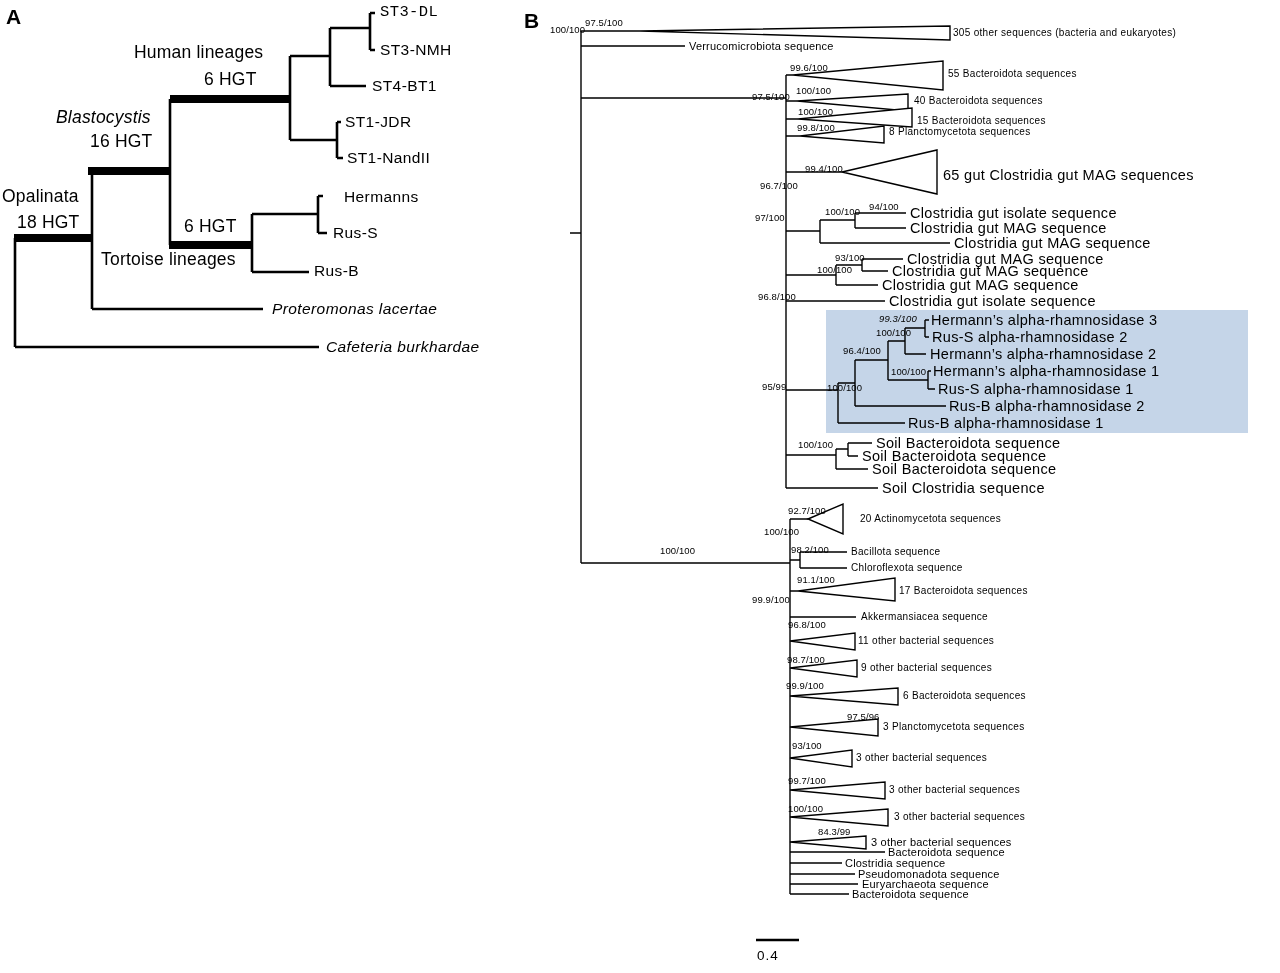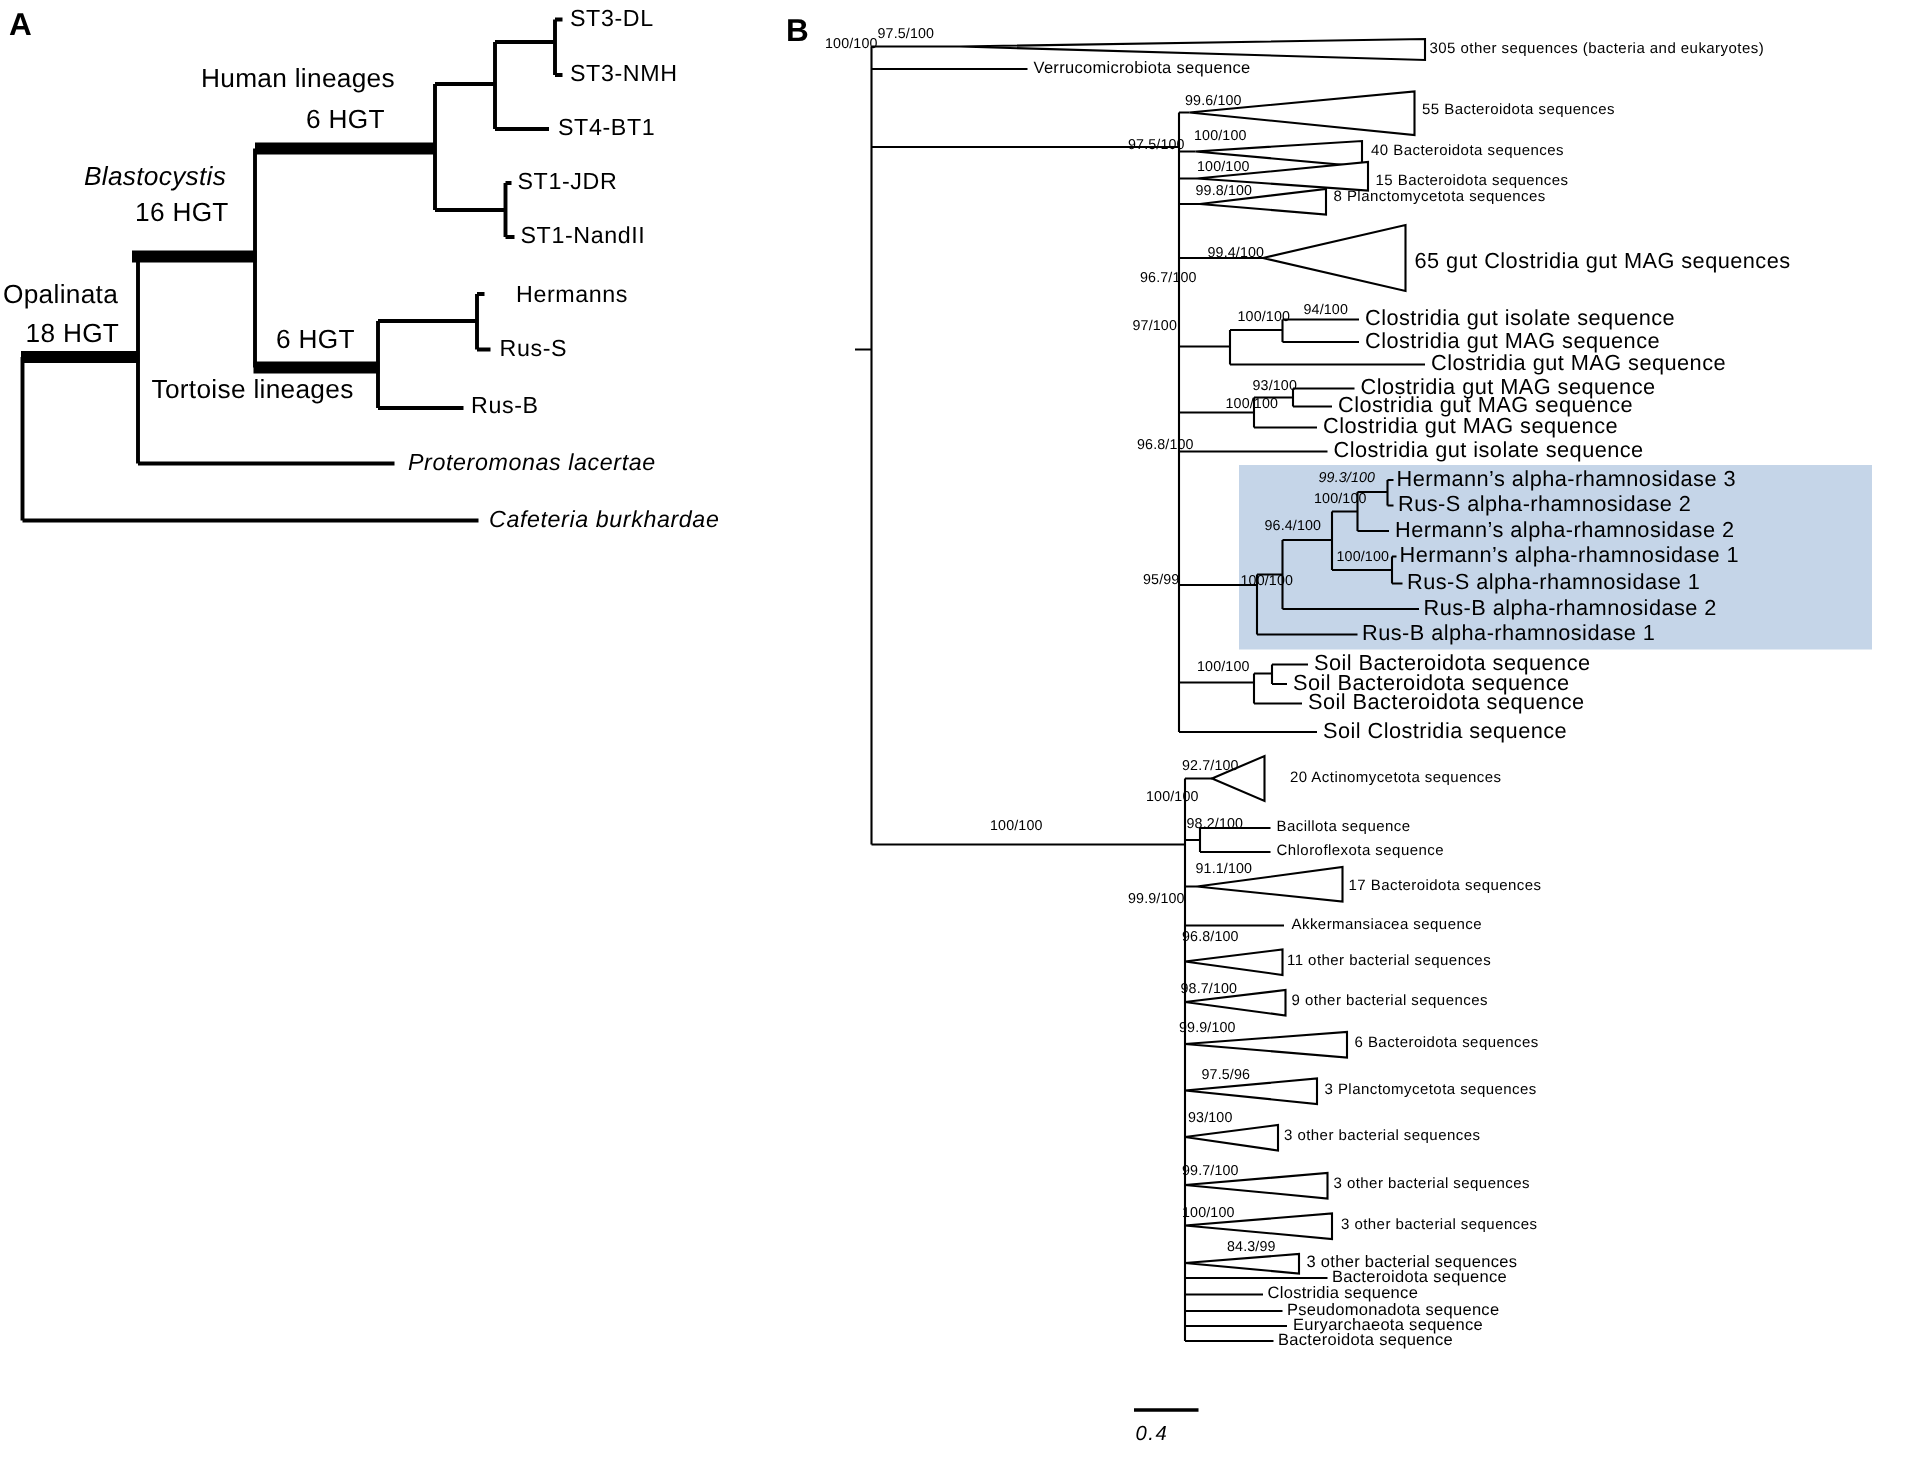--- a/index.html
+++ b/index.html
@@ -8,21 +8,21 @@
   svg{position:absolute;left:0;top:0;}
   .lbl{position:absolute;white-space:nowrap;transform:translateY(-50%);line-height:1;}
   .panel-letter{position:absolute;font-size:21px;font-weight:bold;}
   .a-tip{font-size:15.5px;letter-spacing:.4px;}
   .a-clade{font-size:17.5px;letter-spacing:.2px;}
   .italic{font-style:italic;}
   .b-support{font-size:9.5px;letter-spacing:.1px;}
   .b-lg{font-size:14.5px;letter-spacing:.3px;}
   .b-md{font-size:10px;letter-spacing:.3px;}
   .b-sm{font-size:11px;letter-spacing:.2px;}
-  .scale-lbl{position:absolute;font-size:13.5px;letter-spacing:1px;font-style:italic;}
+  .scale-lbl{position:absolute;font-size:13.5px;letter-spacing:1px;}
 </style>
 </head>
 <body>
 
 <div id="fig">
 
   <svg width="1280" height="973" viewBox="0 0 1280 973">
 
     <rect x="826" y="310" width="422" height="123" fill="#c5d5e8"></rect>
 
@@ -80,21 +80,21 @@
 
       <path d="M756,940 H799" stroke-width="2.4"></path>
     </g>
   </svg>
 
   <div class="panel-letter" style="left:6px;top:5px">A</div>
   <div class="panel-letter" style="left:524px;top:9px">B</div>
   <div class="scale-lbl" style="left:757px;top:948px">0.4</div>
 
   <div id="labels">
-      <div class="lbl a-tip" style="left: 380px; top: 13px;">ST3-DL</div>
+      <div class="lbl a-tip" style="left: 380px; top: 13px; font-family: Liberation Mono, monospace;">ST3-DL</div>
       <div class="lbl a-tip" style="left: 380px; top: 50px;">ST3-NMH</div>
       <div class="lbl a-tip" style="left: 372px; top: 86px;">ST4-BT1</div>
       <div class="lbl a-tip" style="left: 345px; top: 122px;">ST1-JDR</div>
       <div class="lbl a-tip" style="left: 347px; top: 158px;">ST1-NandII</div>
       <div class="lbl a-tip" style="left: 344px; top: 197px;">Hermanns</div>
       <div class="lbl a-tip" style="left: 333px; top: 233px;">Rus-S</div>
       <div class="lbl a-tip" style="left: 314px; top: 271px;">Rus-B</div>
       <div class="lbl a-tip italic" style="left: 272px; top: 309px;">Proteromonas lacertae</div>
       <div class="lbl a-tip italic" style="left: 326px; top: 347px;">Cafeteria burkhardae</div>
       <div class="lbl a-clade" style="left: 134px; top: 53px;">Human lineages</div>
@@ -172,19 +172,19 @@
       <div class="lbl b-support" style="left: 798px; top: 445px;">100/100</div>
       <div class="lbl b-support" style="left: 788px; top: 511px;">92.7/100</div>
       <div class="lbl b-support" style="left: 764px; top: 532px;">100/100</div>
       <div class="lbl b-support" style="left: 791px; top: 550px;">98.2/100</div>
       <div class="lbl b-support" style="left: 660px; top: 551px;">100/100</div>
       <div class="lbl b-support" style="left: 797px; top: 580px;">91.1/100</div>
       <div class="lbl b-support" style="left: 752px; top: 600px;">99.9/100</div>
       <div class="lbl b-support" style="left: 788px; top: 625px;">96.8/100</div>
       <div class="lbl b-support" style="left: 787px; top: 660px;">98.7/100</div>
       <div class="lbl b-support" style="left: 786px; top: 686px;">99.9/100</div>
-      <div class="lbl b-support" style="left: 789px; top: 717px; padding-left: 12px;">97.5/96</div>
+      <div class="lbl b-support" style="left: 835px; top: 717px; padding-left: 12px;">97.5/96</div>
       <div class="lbl b-support" style="left: 792px; top: 746px;">93/100</div>
       <div class="lbl b-support" style="left: 788px; top: 781px;">99.7/100</div>
       <div class="lbl b-support" style="left: 788px; top: 809px;">100/100</div>
       <div class="lbl b-support" style="left: 777px; top: 832px; padding-left: 41px;">84.3/99</div>
     </div>
 </div>
 
 </body></html>

